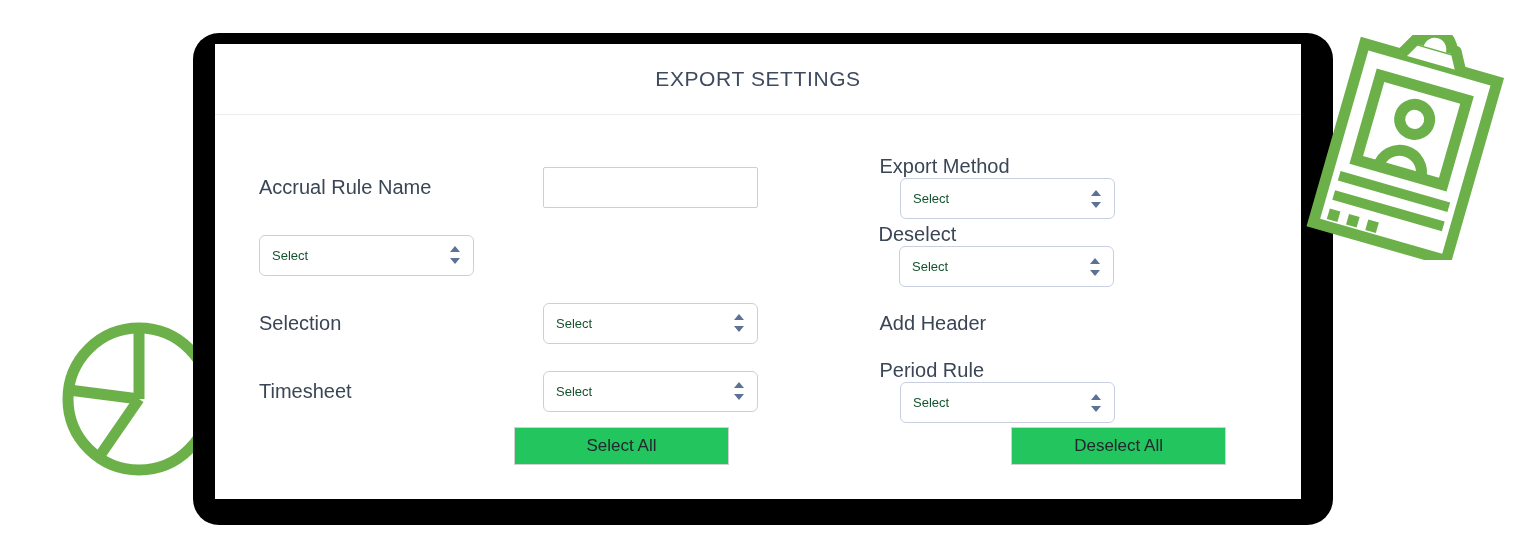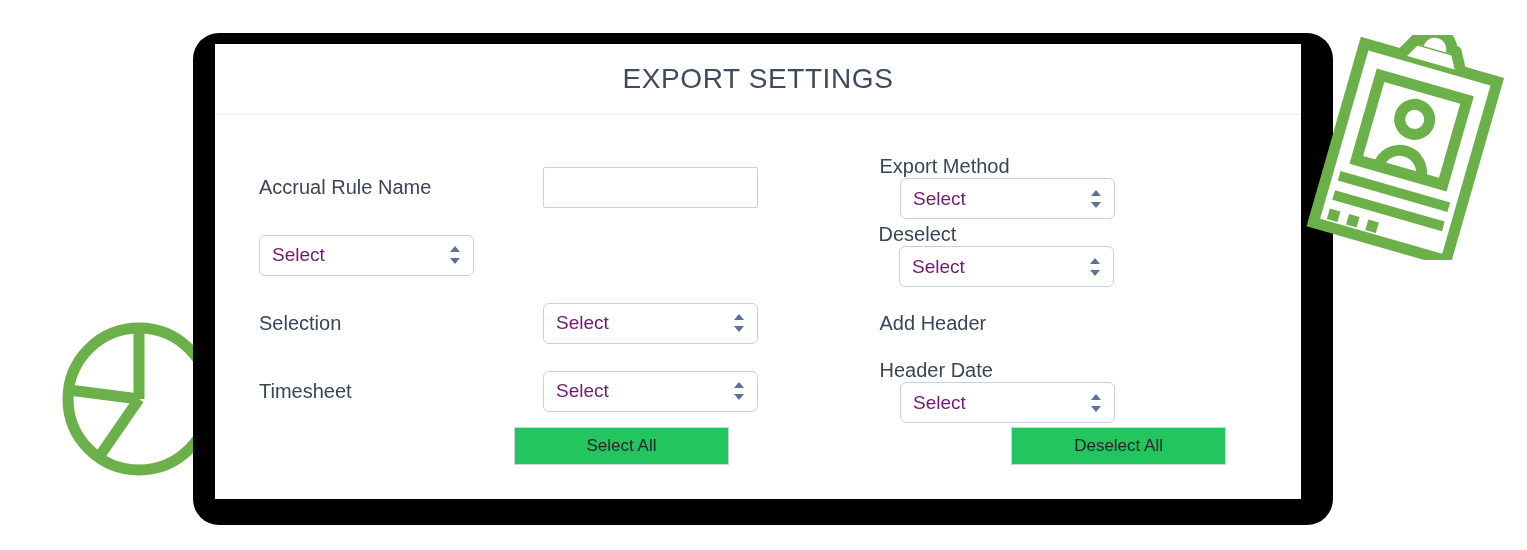--- a/index.html
+++ b/index.html
@@ -38,21 +38,21 @@
     overflow: hidden;
   }
 
   
   #dialog-header {
     height: 71px;
     border-bottom: 1px solid #ececec;
     display: flex; align-items: center; justify-content: center;
   }
   #page-title {
-    font-size: 28px;
+    font-size: 21px;
     letter-spacing: 0.6px;
     color: #3e4a5e;
     font-weight: 400;
   }
 
   
   #form-grid {
     padding: 38px 44px 0 44px;
   }
   .form-row {
@@ -93,22 +93,22 @@
     position: relative;
     width: 215px; height: 41px;
     border: 1px solid #c8d0e0;
     border-radius: 6px;
     background: #fff;
     display: flex; align-items: center;
     padding: 0 12px;
     cursor: pointer;
   }
   .select-value {
-    font-size: 19px;
-    color: #701a75;
+    font-size: 13px;
+    color: #14532d;
   }
   .select-arrows {
     position: absolute;
     right: 12px; top: 50%;
     transform: translateY(-50%);
     width: 11px; height: 20px;
   }
   .select-arrows .tri {
     position: absolute; left: 0;
     width: 0; height: 0;
@@ -248,21 +248,21 @@
         <span class="field-label">Timesheet</span>
         <div class="select-box">
           <span class="select-value">Select</span>
           <span class="select-arrows">
             <span class="tri tri-up"></span>
               <span class="tri tri-down"></span>
           </span>
         </div>
       </div>
       <div class="col col-right">
-        <span class="field-label">Header Date</span>
+        <span class="field-label">Period Rule</span>
         <div class="select-box">
           <span class="select-value">Select</span>
           <span class="select-arrows">
             <span class="tri tri-up"></span>
               <span class="tri tri-down"></span>
           </span>
         </div>
       </div>
     </div>
 

